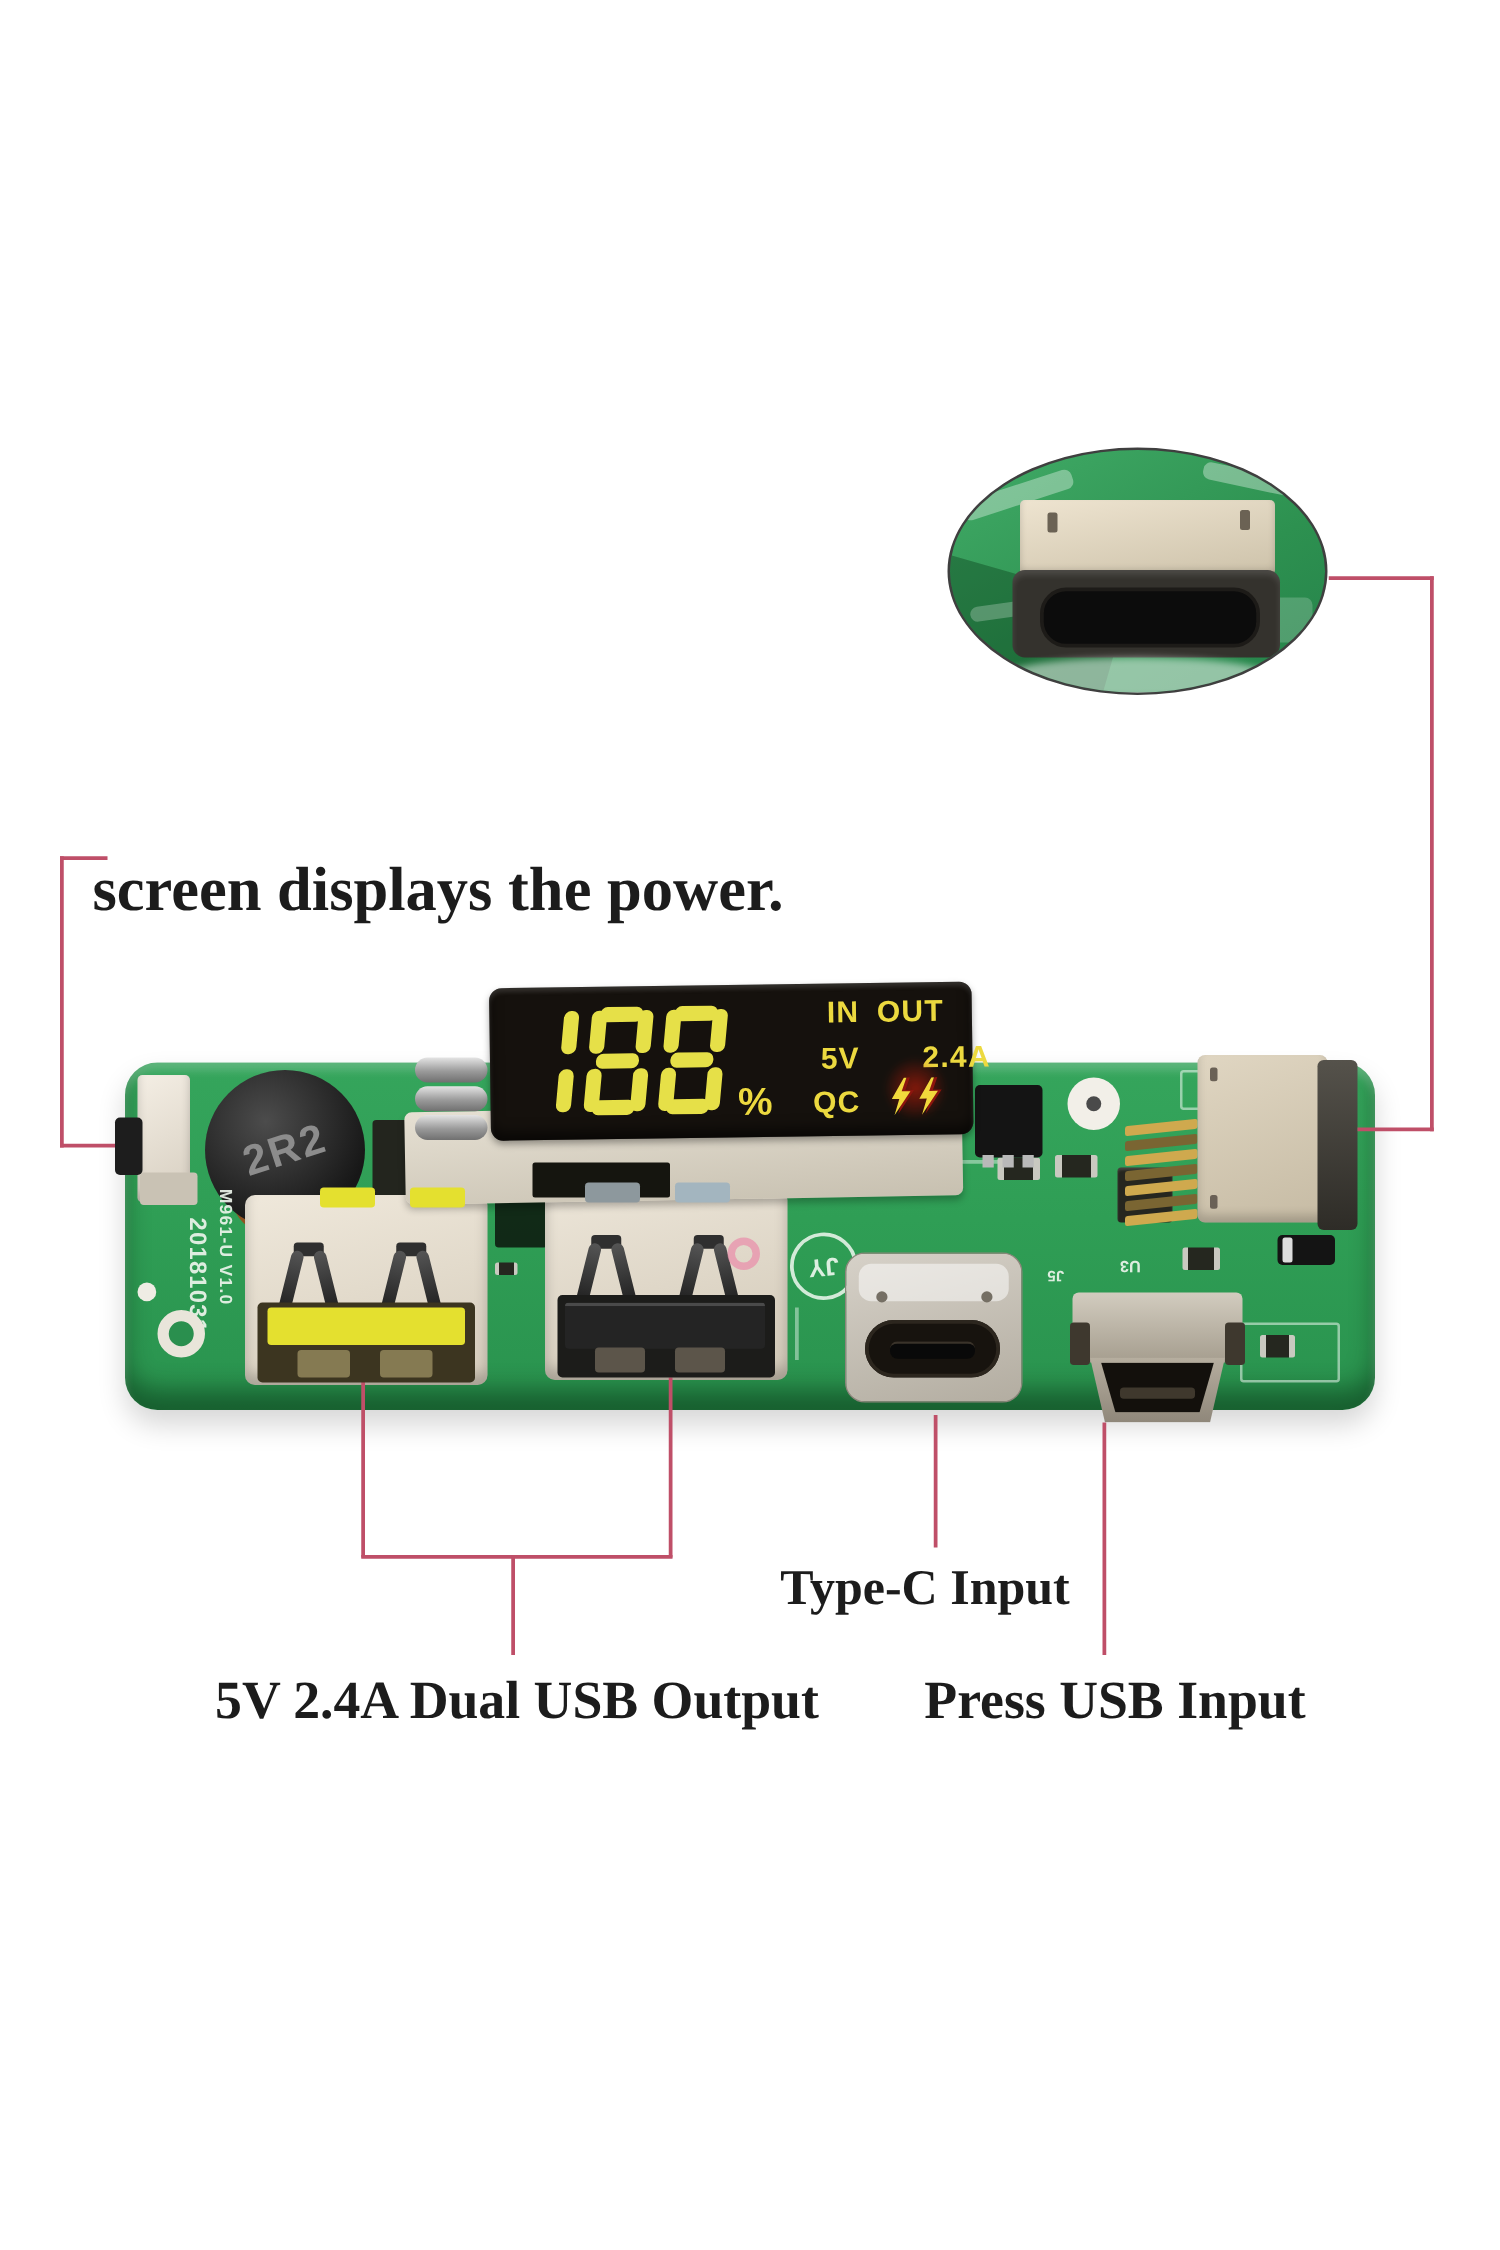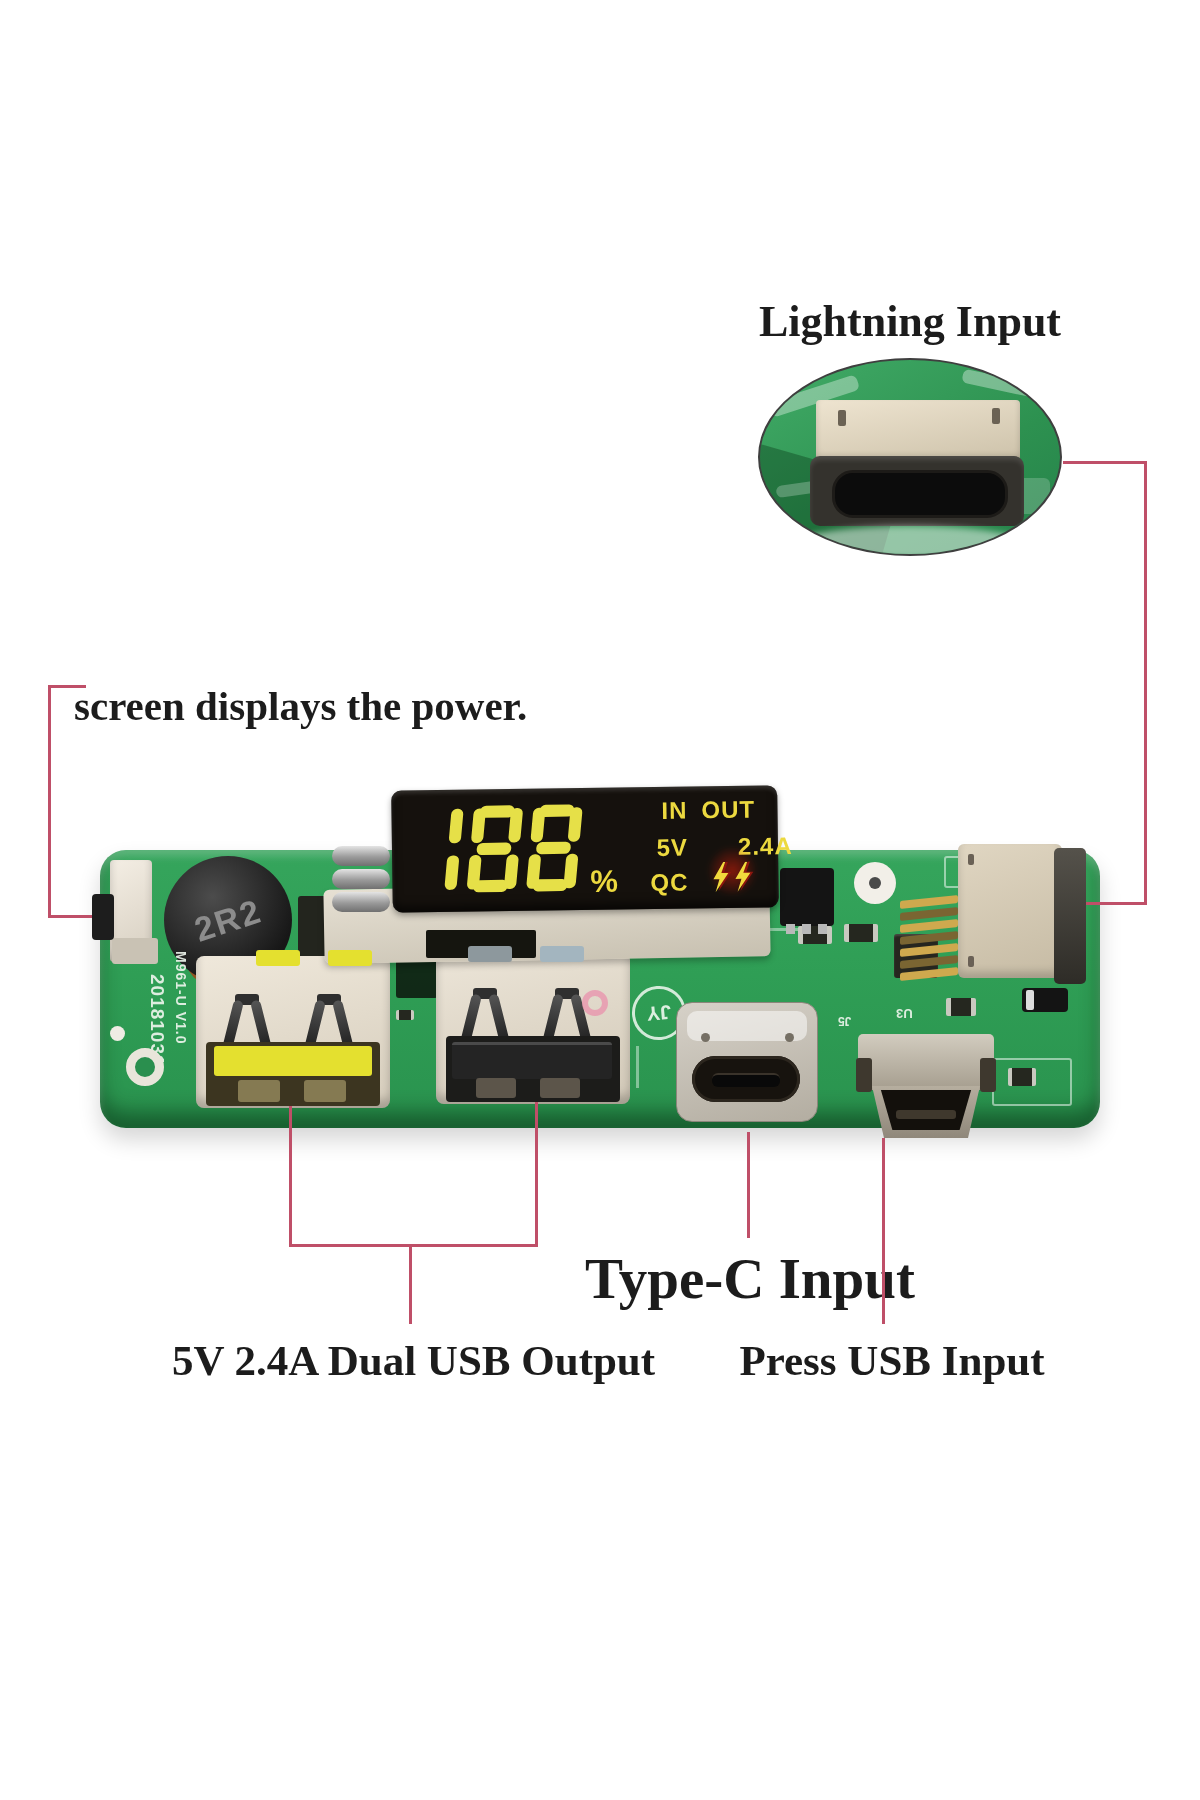--- a/index.html
+++ b/index.html
@@ -4,23 +4,23 @@
 <style>
   html,body{margin:0;padding:0;background:#fff;}
   .scene{position:relative;width:1200px;height:1800px;background:#ffffff;overflow:hidden;
          font-family:"Liberation Serif",serif;color:var(--text,#1c1c1c);}
   .abs{position:absolute;}
   .lbl{position:absolute;font-weight:bold;color:var(--text,#1c1c1c);white-space:nowrap;}
   .cline{position:absolute;background:var(--accent,#bf4f68);z-index:6;}
   
   .note-title{left:74px;top:592px;font-size:41px;}
   .note-line1{left:74px;top:642px;font-size:41px;}
-  .note-line2{left:74px;top:682px;font-size:41px;}
+  .note-line2{left:74px;top:682px;font-size:50px;}
   .callout-lightning{left:758px;top:296px;width:304px;font-size:44px;text-align:center;}
-  .callout-typec{left:585px;top:1246px;width:310px;font-size:57px;text-align:center;}
+  .callout-typec{left:585px;top:1246px;width:310px;font-size:40px;text-align:center;}
   .callout-usb{left:172px;top:1336px;width:480px;font-size:43px;text-align:center;}
   .callout-micro{left:722px;top:1336px;width:340px;font-size:43px;text-align:center;}
   
   .inset{position:absolute;left:758px;top:358px;width:300px;height:194px;border-radius:50%;
          border:2px solid #3f3f3f;background:linear-gradient(150deg,#41ab67,#2d9150 60%,#25814a);
          overflow:hidden;z-index:2;}
   .inset .streak{position:absolute;background:rgba(255,255,255,.35);border-radius:6px;}
   
   .board{position:absolute;left:100px;top:850px;width:1000px;height:278px;border-radius:26px;
          background:linear-gradient(180deg,#35a55c 0%,#2f9e55 45%,#23854675 100%),#2f9e55;
@@ -53,21 +53,20 @@
         font-size:24px;letter-spacing:1px;color:var(--led-label,#ecd93f);}
   .pct{position:absolute;left:198px;top:76px;font-family:"Liberation Sans",sans-serif;
         font-weight:bold;font-size:31px;color:var(--led-label,#ecd93f);}
 </style>
 </head>
 <body>
 
 <div class="scene">
 
   <div class="lbl note-line2">screen displays the power.</div>
-  <div class="lbl callout-lightning">Lightning Input</div>
   <div class="lbl callout-typec">Type-C Input</div>
   <div class="lbl callout-usb">5V 2.4A Dual USB Output</div>
   <div class="lbl callout-micro">Press USB Input</div>
 
   <div class="inset">
     <div class="abs" style="left:-34px;top:100px;width:160px;height:140px;background:rgba(0,40,12,.33);transform:rotate(16deg);border-radius:12px;"></div>
     <div class="streak" style="left:8px;top:28px;width:92px;height:16px;transform:rotate(-18deg);"></div>
     <div class="streak" style="left:202px;top:16px;width:72px;height:14px;transform:rotate(12deg);"></div>
     <div class="streak" style="left:16px;top:122px;width:60px;height:12px;transform:rotate(-8deg);opacity:.7;"></div>
     <div class="streak" style="left:236px;top:118px;width:54px;height:36px;opacity:.55;"></div>

